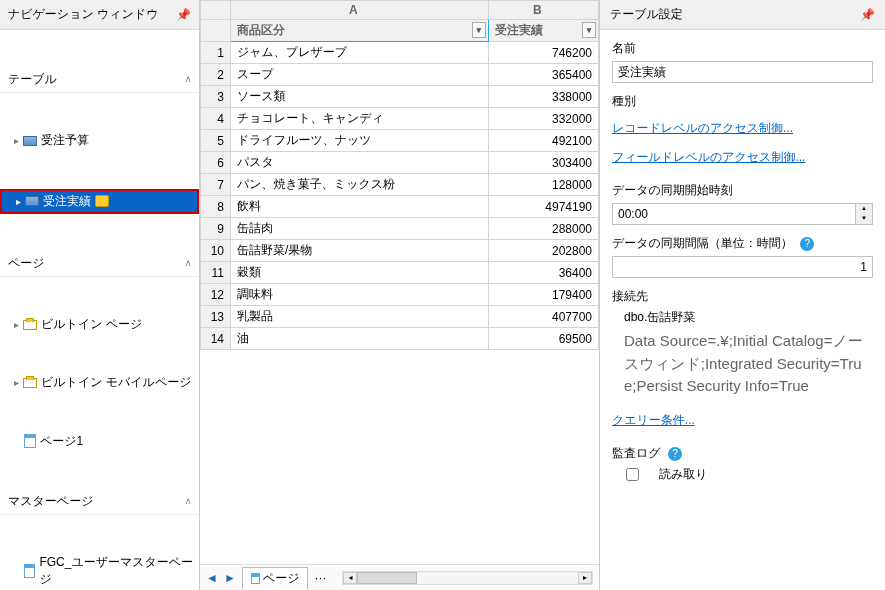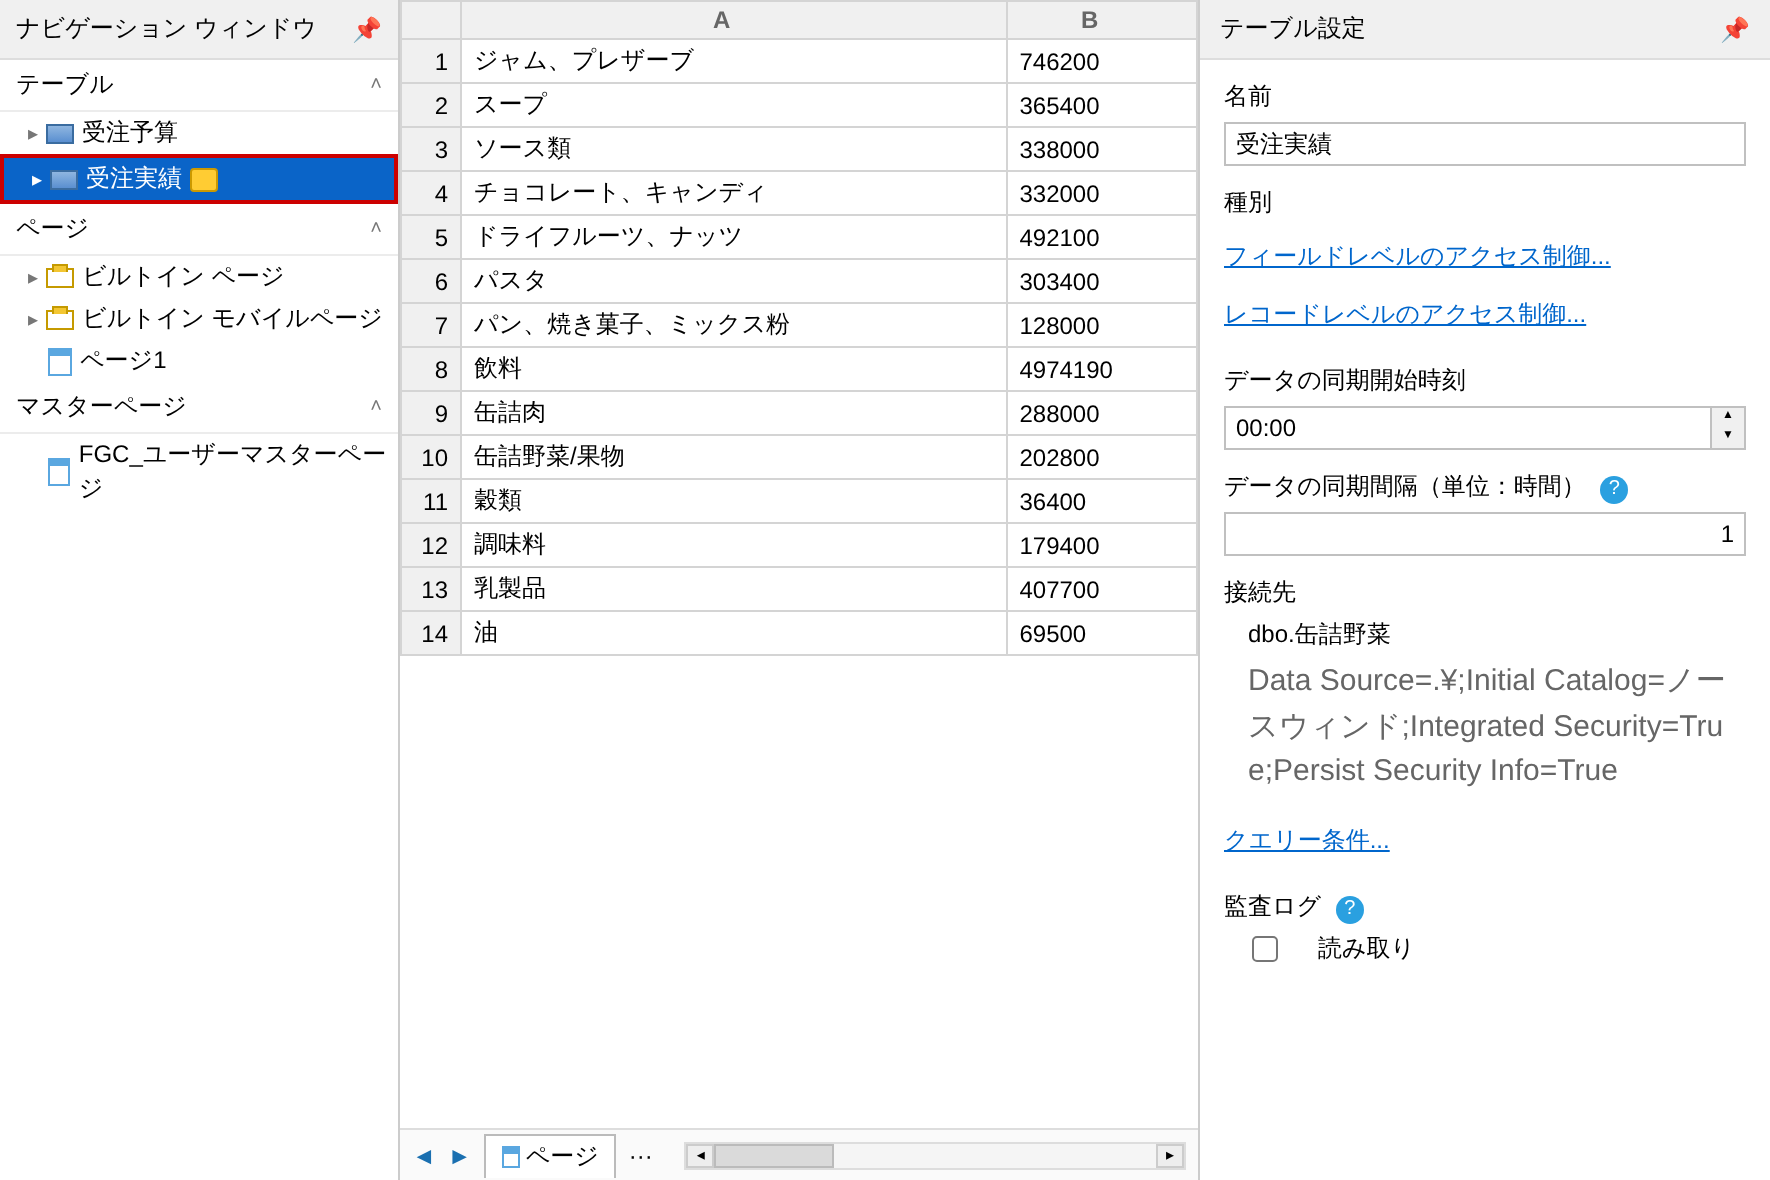--- a/index.html
+++ b/index.html
@@ -1,19 +1,19 @@
 <!DOCTYPE html>
 <html><head>
 <meta charset="utf-8">
 <style>
 * { box-sizing: border-box; margin: 0; padding: 0; font-family: "Meiryo UI", "Yu Gothic UI", sans-serif; font-size: 12px; }
 body { width: 885px; height: 590px; display: flex; background: #fff; overflow: hidden; }
 
 
-.nav { width: 200px; border-right: 1px solid #ccc; display: flex; flex-direction: column; background: #fff; }
+.nav { width: 200px; border-right: 1px solid #ccc; display: flex; flex-direction: column; background: #fff; justify-content: space-between; }
 .nav-hdr { display: flex; align-items: center; justify-content: space-between; background: #f0f0f0; padding: 6px 8px; border-bottom: 1px solid #ddd; }
 .nav-hdr .pin { color: #555; }
 .nav-search { display: flex; align-items: center; border: 1px solid #e9e9e9; margin: 4px; padding: 2px 4px; border-radius: 2px; }
 .nav-search input { flex: 1; border: none; outline: none; color: #999; font-style: italic; }
 .nav-search .glass { color: #1a6fb0; }
 .nav-section { display: flex; align-items: center; justify-content: space-between; padding: 4px 8px; border-bottom: 1px solid #ececec; }
 .tree-item { display: flex; align-items: center; padding: 2px 4px 2px 14px; gap: 4px; cursor: pointer; }
 .tree-item.selected { background: #0a64c8; color: #fff; border: 2px solid #c00; }
 .chev { color: #777; font-size: 10px; }
 .tbl-icon { width: 14px; height: 10px; display: inline-block; background: linear-gradient(#8fb6e0,#5a8fd0); border: 1px solid #3a6ca0; }
@@ -25,21 +25,21 @@
 
 
 .grid-area { flex: 1; display: flex; flex-direction: column; border-right: 1px solid #ccc; position: relative; }
 .grid-wrap { flex: 1; overflow: auto; }
 table.grid { border-collapse: collapse; width: 100%; }
 .grid th, .grid td { border: 1px solid #d4d4d4; padding: 2px 6px; white-space: nowrap; }
 .grid th.rownum, .grid td.rownum { background: #f0f0f0; text-align: right; width: 30px; color: #000; user-select: none; }
 .grid th.colhdr { background: #f0f0f0; text-align: left; color: #666; position: relative; padding-right: 18px; }
 .grid th.colhdr .dd { position: absolute; right: 2px; top: 2px; width: 14px; height: 16px; border: 1px solid #aaa; background: #f8f8f8; font-size: 9px; line-height: 14px; text-align: center; color: #555; }
 .grid th.colhdr.active { border: 1px solid #1ca8dd; }
-.grid td.num { }
+.grid td.num { text-align: right; }
 .grid .corner{background:#f0f0f0;width:30px;}
 .tab-bar { height: 26px; border-top: 1px solid #ddd; display: flex; align-items: center; gap: 6px; padding: 0 6px; background: #fafafa; overflow:hidden; }
 .tab-btn{color:#1a6fb0;cursor:pointer;}
 .tab-active{background:#fff;border:1px solid #bbb;border-bottom:none;padding:2px 8px;font-size:11px;}
 .hscroll{flex:1;height:14px;background:#f5f5f5;border:1px solid #ddd;position:relative;margin-left:10px;}
 .hscroll .arrow{position:absolute;top:0;width:14px;height:12px;background:#eee;border:1px solid #ccc;text-align:center;line-height:10px;font-size:8px;}
 .hscroll .arrow.l{left:0;} .hscroll .arrow.r{right:0;}
 .hscroll .thumb{position:absolute;left:14px;top:0;height:12px;width:60px;background:#dadada;border:1px solid #bbb;}
 
 
@@ -110,20 +110,31 @@
 
 <div class="grid-area">
   <div class="grid-wrap">
     <table class="grid">
       <thead>
         <tr>
           <th class="corner"></th>
           <th class="colhdr" style="text-align:center">A</th>
           <th class="colhdr" style="text-align:center">B</th>
         </tr>
+        <tr>
+          <th class="rownum"></th>
+          <th class="colhdr active">
+            <span>商品区分</span>
+            <span class="dd">▾</span>
+          </th>
+          <th class="colhdr">
+            <span>受注実績</span>
+            <span class="dd">▾</span>
+          </th>
+        </tr>
       </thead>
       <tbody id="grid-body">
           <tr>
             <td class="rownum">1</td>
             <td>ジャム、プレザーブ</td>
             <td class="num">746200</td>
           </tr>
           <tr>
             <td class="rownum">2</td>
             <td>スープ</td>
@@ -212,22 +223,22 @@
   <div class="settings-hdr">
     <span>テーブル設定</span>
     <span class="pin">📌</span>
   </div>
 
   <h4>名前</h4>
   <input type="text" value="受注実績" style="">
 
   <h4>種別</h4>
 
+  <div><a class="link">レコードレベルのアクセス制御...</a></div>
   <div><a class="link">フィールドレベルのアクセス制御...</a></div>
-  <div><a class="link">レコードレベルのアクセス制御...</a></div>
 
   <h4>データの同期開始時刻</h4>
   <div class="spinrow">
     <input type="text" value="00:00" style="">
     <div class="spinbtns">
         <span>▲</span>
         <span>▼</span>
       </div>
   </div>
 

